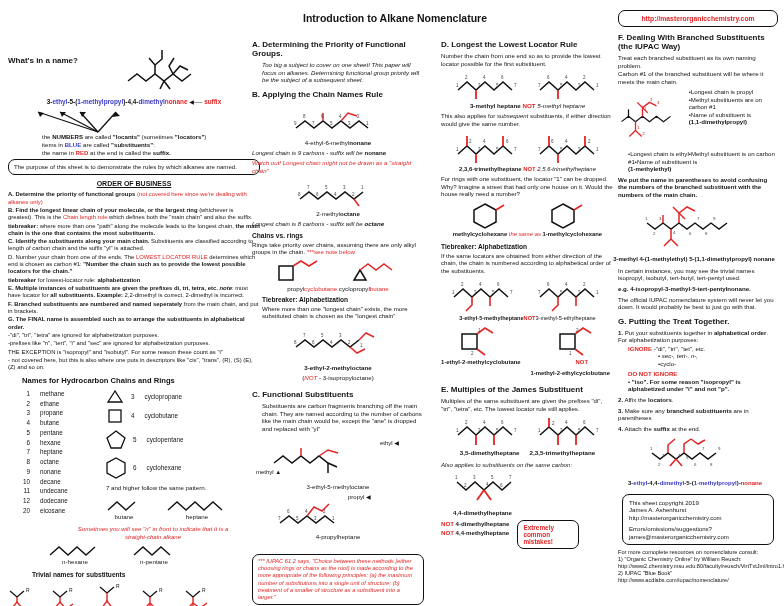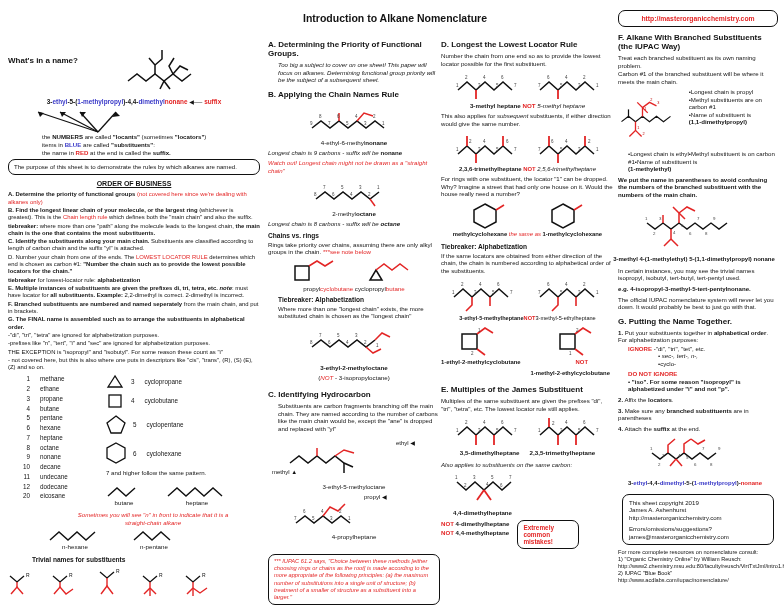--- a/index.html
+++ b/index.html
@@ -2,21 +2,21 @@
 <html><head>
 <meta charset="utf-8">
 <style>
   :root{ --red:#e32525; --blue:#3a3ac8; --ink:#141414; }
   *{margin:0;padding:0;box-sizing:border-box;}
   html,body{background:#fff;}
   body{font-family:"Liberation Sans","DejaVu Sans",sans-serif;color:var(--ink);}
   .sheet{position:relative;width:784px;height:606px;background:#fff;overflow:hidden;}
   .col{position:absolute;}
   .colL{left:8px;top:8px;width:252px;}
-  .colM{left:268px;top:34px;width:172px;}
+  .colM{left:252px;top:34px;width:172px;}
   .colD{left:441px;top:34px;width:173px;}
   .colF{left:618px;top:10px;width:160px;}
   .pagetitle{position:absolute;left:250px;top:12px;width:290px;text-align:center;font-size:10.5px;font-weight:700;}
   .t{font-size:6.1px;line-height:1.24;margin-bottom:3px;}
   .b{font-weight:700;} .i{font-style:italic;}
   .r{color:var(--red);} .rb{color:var(--red);font-weight:700;}
   .ri{color:var(--red);font-style:italic;}
   .bi{font-weight:700;font-style:italic;} .blueb{color:var(--blue);font-weight:700;}
   .sechead{font-size:8px;font-weight:700;margin:6px 0 3px;}
   .subhead{font-size:6.6px;font-weight:700;margin:4px 0 2px;}
@@ -97,20 +97,21 @@
       <p class="t" style="font-size:5.9px;margin-bottom:1px;"><span class="b">tiebreaker</span><span> for lowest-locator rule: </span><span class="b">alphabetization</span></p>
       <p class="t" style="font-size:5.9px;margin-bottom:1px;"><span class="b">E. Multiple instances of substituents are given the prefixes di, tri, tetra, etc.</span><span> </span><span class="bi">note</span><span>: must have locator for </span><span class="b">all substituents.</span><span class="b"> Example:</span><span> 2,2-dimethyl is correct. 2-dimethyl is incorrect.</span></p>
       <p class="t" style="font-size:5.9px;margin-bottom:1px;"><span class="b">F. Branched substituents are numbered and named seperately</span><span> from the main chain, and put in brackets.</span></p>
       <p class="t" style="font-size:5.9px;margin-bottom:1px;"><span class="b">G. The FINAL name is assembled such as to arrange the substituents in alphabetical order.</span></p>
       <p class="t" style="font-size:5.9px;margin-bottom:1px;"><span>-"di", "tri", "tetra" are ignored for alphabetization purposes.</span></p>
       <p class="t" style="font-size:5.9px;margin-bottom:1px;"><span>-prefixes like "n", "tert", "i" and "sec" are ignored for alphabetization purposes.</span></p>
       <p class="t" style="font-size:5.9px;margin-bottom:1px;"><span>THE EXCEPTION is "isopropyl" and "isobutyl". For some reason these count as "i"</span></p>
       <p class="t" style="font-size:5.9px;margin-bottom:1px;"><span>- not covered here, but this is also where one puts in descriptors like "cis", "trans", (R), (S) (E), (Z) and so on.</span></p>
     </div>
 
+    <div class="b t" style="font-size:7.6px;margin:5px 0 1px 14px;">Names for Hydrocarbon Chains and Rings</div>
 
     <div class="alk-table">
       <div class="alk-list indent">
           <div class="alk-row">
           <span class="num">1</span>
           <span>methane</span>
         </div>
           <div class="alk-row">
           <span class="num">2</span>
           <span>ethane</span>
@@ -353,21 +354,21 @@
           <text x="29" y="14">5</text>
           <text x="38" y="21">4</text>
           <text x="47" y="14">3</text>
           <text x="56" y="21">2</text>
           <text x="68" y="24">1</text>
         </g>
     </svg>
     <div class="cap b">3-ethyl-2-methyloctane</div>
     <div class="cap"><span>(</span><span class="ri">NOT</span><span> - 3-isopropyloctane)</span></div>
 
-    <div class="sechead" style="margin-top:9px;">C. Identifying Hydrocarbon</div>
+    <div class="sechead" style="margin-top:9px;">C. Functional Substituents</div>
     <p class="t indent">Substituents are carbon fragments branching off the main chain. They are named according to the number of carbons like the main chain would be, except the "ane" is dropped and replaced with "yl"</p>
     <div style="position:relative;height:48px;">
       <svg style="position:absolute;left:18px;top:6px;" width="100" height="40" viewBox="0 0 100 40">
         <polyline points="4,22 13,15 22,22 31,15 40,22 49,15 58,22 67,26" fill="none" stroke="#111" stroke-width="1.5"></polyline>
         <polyline points="49,15 58,9 68,12" fill="none" stroke="#e32525" stroke-width="1.5"></polyline>
         <line x1="31" y1="15" x2="31" y2="7" stroke="#e32525" stroke-width="1.5"></line>
         <line x1="58" y1="22" x2="58" y2="32" stroke="#111" stroke-width="1.5"></line>
       </svg>
       <span class="lbl" style="position:absolute;left:128px;top:4px;"><span>ethyl</span> <span class="arrow-icon">◀</span></span>
       <span class="lbl" style="position:absolute;left:4px;top:34px;"><span>methyl</span> <span class="arrow-icon">▲</span></span>
@@ -590,21 +591,21 @@
       <div>
         <div class="t" style="margin-bottom:1px;"><span class="rb">NOT</span><span class="b"> 4-dimethylheptane</span></div>
         <div class="t"><span class="rb">NOT</span><span class="b"> 4,4-methylheptane</span></div>
       </div>
       <div class="box rb" style="font-size:6.4px;width:62px;">Extremely common mistakes!</div>
     </div>
   </div>
 
   <div class="col colF">
     <div class="box rb center" style="font-size:6.8px;padding:4px 2px;">http://masterorganicchemistry.com</div>
-    <div class="sechead">F. Alkane With Branched Substituents (the IUPAC Way)</div>
+    <div class="sechead">F. Dealing With Branched Substituents (the IUPAC Way)</div>
     <p class="t" style="margin-bottom:1px;">Treat each branched substituent as its own naming problem.</p>
     <p class="t">Carbon #1 of the branched substituent will be where it meets the main chain.</p>
     <div class="flexrow">
       <svg width="74" height="62" viewBox="0 0 74 62">
         <polyline points="4,34 12,28 20,34 28,28 36,34 44,28 52,34 60,28" fill="none" stroke="#111" stroke-width="1.4"></polyline>
         <line x1="12" y1="28" x2="12" y2="20" stroke="#111" stroke-width="1.4"></line>
         <polyline points="28,28 28,18 22,12" fill="none" stroke="#e32525" stroke-width="1.5"></polyline>
         <polyline points="28,18 36,12 44,16" fill="none" stroke="#e32525" stroke-width="1.5"></polyline>
         <line x1="28" y1="18" x2="34" y2="24" stroke="#e32525" stroke-width="1.5"></line>
         <polyline points="20,34 20,44 13,51" fill="none" stroke="#e32525" stroke-width="1.5"></polyline>
@@ -649,21 +650,21 @@
           <text x="54" y="19">7</text>
           <text x="62" y="34">8</text>
           <text x="70" y="19">9</text>
         </g>
     </svg>
     <div class="t b center" style="font-size:6px;white-space:nowrap;margin-left:-8px;">3-methyl 4-(1-methylethyl) 5-(1,1-dimethylpropyl) nonane</div>
     <p class="t">In certain instances, you may see the trivial names isopropyl, isobutyl, tert-butyl, tert-pentyl used.</p>
     <p class="t b">e.g. 4-isopropyl-3-methyl-5-tert-pentylnonane.</p>
     <p class="t">The official IUPAC nomenclature system will never let you down. It would probably be best to just go with that.</p>
 
-    <div class="sechead">G. Putting the Name Together.</div>
+    <div class="sechead">G. Putting the Treat Together.</div>
     <p class="t" style="margin-bottom:1px;"><span class="b">1.</span><span> Put your substituents together in </span><span class="b">alphabetical order</span><span>. For alphabetization purposes:</span></p>
     <p class="t indent" style="margin-bottom:0;"><span class="rb">IGNORE </span><span>-"di", "tri", "tet", etc.</span></p>
     <p class="t i" style="margin:0 0 0 40px;">• sec-, tert-, n-,</p>
     <p class="t" style="margin:0 0 3px 40px;">•cyclo-</p>
     <p class="t rb indent" style="margin-bottom:0;">DO NOT IGNORE</p>
     <p class="t b indent">• "iso". For some reason "isopropyl" is alphabetized under "i" and not "p".</p>
     <p class="t"><span class="b">2.</span><span> Affix the </span><span class="b">locators</span><span>.</span></p>
     <p class="t"><span class="b">3.</span><span> Make sure any </span><span class="b">branched substituents</span><span> are in parentheses</span></p>
     <p class="t"><span class="b">4.</span><span> Attach the </span><span class="b">suffix</span><span> at the end.</span></p>
     <svg class="struct" width="100" height="42" viewBox="0 0 100 42">

